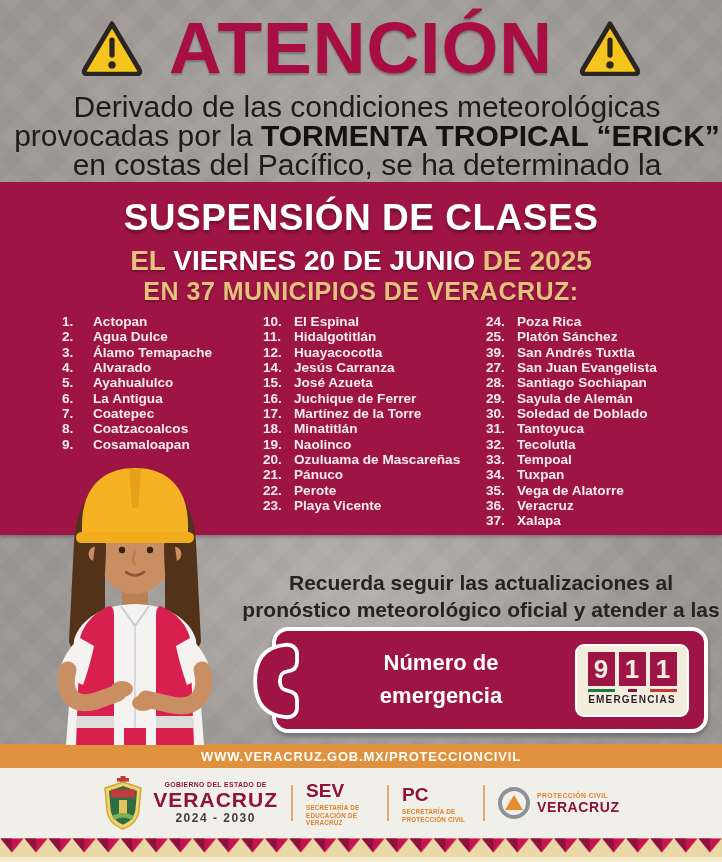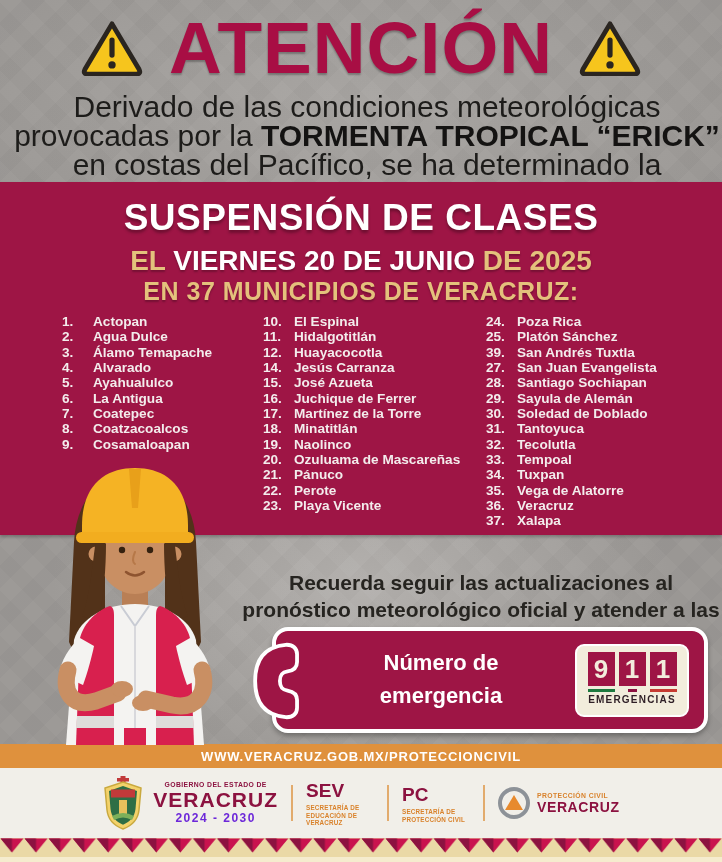--- a/index.html
+++ b/index.html
@@ -64,21 +64,21 @@
   .urlbar{position:absolute;top:744px;left:0;width:100%;height:24px;background:#df913d;z-index:3;
     display:flex;align-items:center;justify-content:center;
     color:#ffffff;font-weight:bold;font-size:13px;letter-spacing:0.8px;}
   .footer{position:absolute;top:768px;left:0;width:100%;height:70px;background:#f1efe9;z-index:3;
     display:flex;align-items:center;justify-content:center;gap:13px;}
   .gov-block{display:flex;align-items:center;gap:9px;}
   .shield-logo{width:42px;height:54px;}
   .gov-text{text-align:center;}
   .gov-small{font-size:6.8px;line-height:8px;font-weight:bold;color:#8c1240;letter-spacing:0.4px;}
   .gov-name{font-size:21px;line-height:22px;font-weight:bold;color:#8c1240;letter-spacing:1px;}
-  .gov-years{font-size:12px;line-height:14px;font-weight:bold;color:#6d28d9;letter-spacing:1.5px;}
+  .gov-years{font-size:12px;line-height:14px;font-weight:bold;color:#404040;letter-spacing:1.5px;}
   .vdiv{width:2px;height:36px;background:#e2ab6d;}
   .dep-block{text-align:left;}
   .dep-abbr{font-size:19px;line-height:23px;font-weight:bold;color:#8c1240;}
   .dep-sub{margin-top:2px;font-size:6.3px;line-height:7.6px;font-weight:bold;color:#d9822b;
     width:68px;letter-spacing:0.2px;}
   .pcv-block{display:flex;align-items:center;gap:7px;}
   .pc-circle-logo{width:32px;height:32px;}
   .pcv-top{font-size:6.8px;line-height:8px;font-weight:bold;color:#d9822b;letter-spacing:0.4px;}
   .pcv-name{font-size:14px;line-height:15px;font-weight:bold;color:#8c1240;letter-spacing:0.6px;}
   

